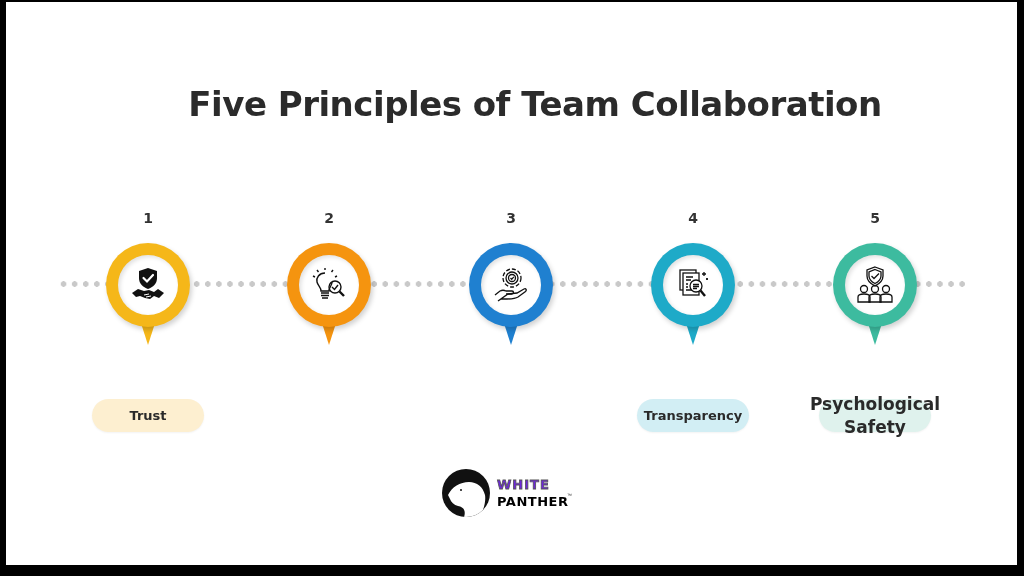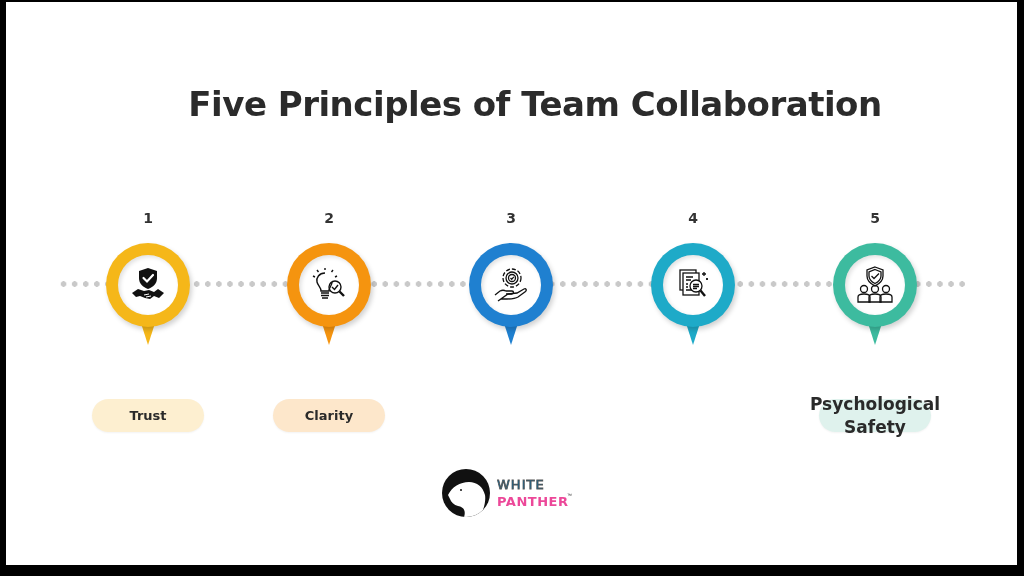--- a/index.html
+++ b/index.html
@@ -49,25 +49,25 @@
       box-shadow: 0 1px 2px rgba(0,0,0,0.05); line-height: 1.2; margin-top: 32px;
     }
     .pill.small { font-size: 17px; line-height: 1.3; }
     .logo { position: absolute; left: 436px; top: 467px; width: 140px; height: 52px; }
     .logo .mark {
       position: absolute; left: 0; top: 0; width: 48px; height: 48px; border-radius: 50%; background: #111;
       overflow: hidden;
     }
     .logo .w1 {
       position: absolute; left: 55px; top: 8px; font-family: "DejaVu Sans", sans-serif;
-      font-size: 13px; font-weight: normal; color: #0369a1; -webkit-text-stroke: 0.8px #555; letter-spacing: 1px;
+      font-size: 13px; font-weight: bold; color: #6d28d9; -webkit-text-stroke: 0.8px #555; letter-spacing: 1px;
     }
     .logo .w2 {
       position: absolute; left: 55px; top: 25px; font-family: "DejaVu Sans", sans-serif;
-      font-size: 13px; font-weight: bold; color: #ec4899; letter-spacing: 0.5px;
+      font-size: 13px; font-weight: bold; color: #000000; letter-spacing: 0.5px;
     }
     .logo .tm { position: absolute; left: 125px; top: 23px; font-size: 5px; color: #333; }
   </style>
 </head>
 <body>
 
 <div class="slide">
   <div class="title">Five Principles of Team Collaboration</div>
   <div class="dots"></div>
 
@@ -97,21 +97,20 @@
         <svg viewBox="0 0 40 40" fill="none" stroke="#111" stroke-width="1.4">
           <path d="M16 8 C10 8 7 13 8 17 C9 21 12 22 12 26 L20 26 C20 22 23 21 23 17"></path>
           <path d="M12 28 L20 28 M12 30.5 L20 30.5 M13 33 L19 33"></path>
           <path d="M16 3 L16 5 M8 5 L9.5 7 M24 5 L22.5 7 M4 11 L6 12 M28 11 L26 12"></path>
           <circle cx="26" cy="22" r="6"></circle>
           <path d="M23 22 L25.5 24.5 L29 20"></path>
           <path d="M30.5 26.5 L35 31" stroke-width="2.4"></path>
         </svg>
       </div>
     </div>
-    <div class="pill" style="background:#fde7cb;">Clarity</div>
   </div>
 
   <div class="step" style="left:425px;">
     <div class="num">3</div>
     <div class="pin" style="color:#1f80d0;">
       <div class="tail"></div>
       <div class="ring" style="background:#1f80d0;"></div>
       <div class="inner">
         <svg viewBox="0 0 40 40" fill="none" stroke="#111" stroke-width="1.3">
           <circle cx="21" cy="13" r="9" stroke-dasharray="4 2"></circle>
@@ -135,20 +134,21 @@
           <rect x="7" y="5" width="16" height="20"></rect>
           <rect x="10" y="8" width="16" height="22" fill="#fff"></rect>
           <path d="M13 12 L20 12 M13 15 L18 15 M13 19 L15 19 M13 22 L15 22 M13 25 L20 25"></path>
           <circle cx="23" cy="21" r="6" fill="#fff"></circle>
           <path d="M20 19.5 L26 19.5 M20 21.5 L26 21.5 M20 23.5 L24 23.5"></path>
           <path d="M27.5 25.5 L32 31" stroke-width="2.4"></path>
           <path d="M31 7 L31 11 M29 9 L33 9 M34 13 L34 15 M33 14 L35 14"></path>
         </svg>
       </div>
     </div>
+    <div class="pill" style="background:#d2eef4;">Transparency</div>
   </div>
 
   <div class="step" style="left:789px;">
     <div class="num">5</div>
     <div class="pin" style="color:#3dbb9f;">
       <div class="tail"></div>
       <div class="ring" style="background:#3dbb9f;"></div>
       <div class="inner">
         <svg viewBox="0 0 40 40" fill="none" stroke="#111" stroke-width="1.3">
           <path d="M20 2 L28 5 L28 11 C28 16 24 19 20 21 C16 19 12 16 12 11 L12 5 Z"></path>

